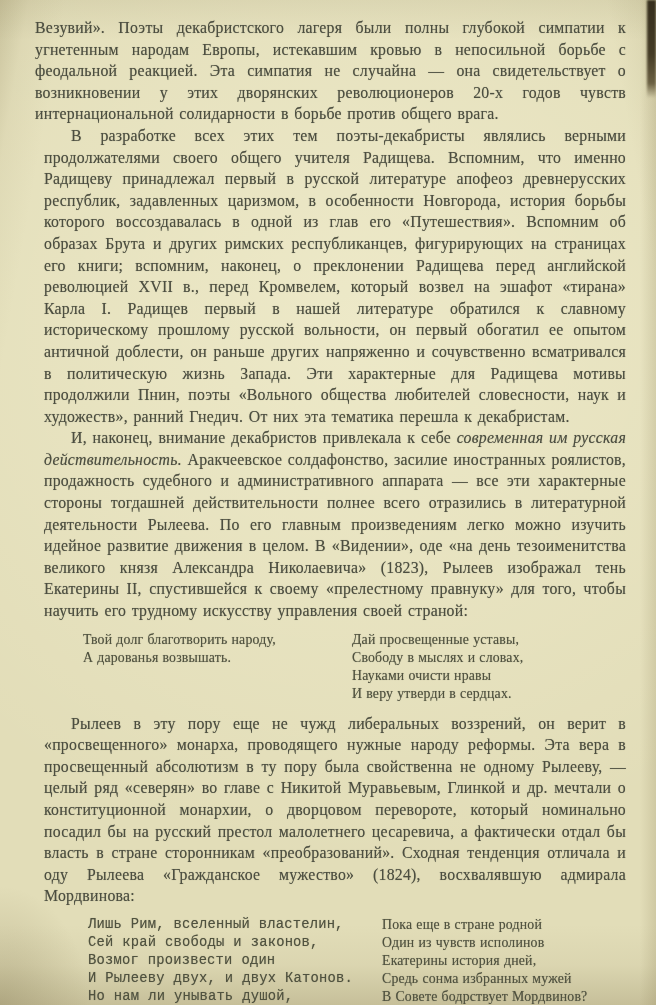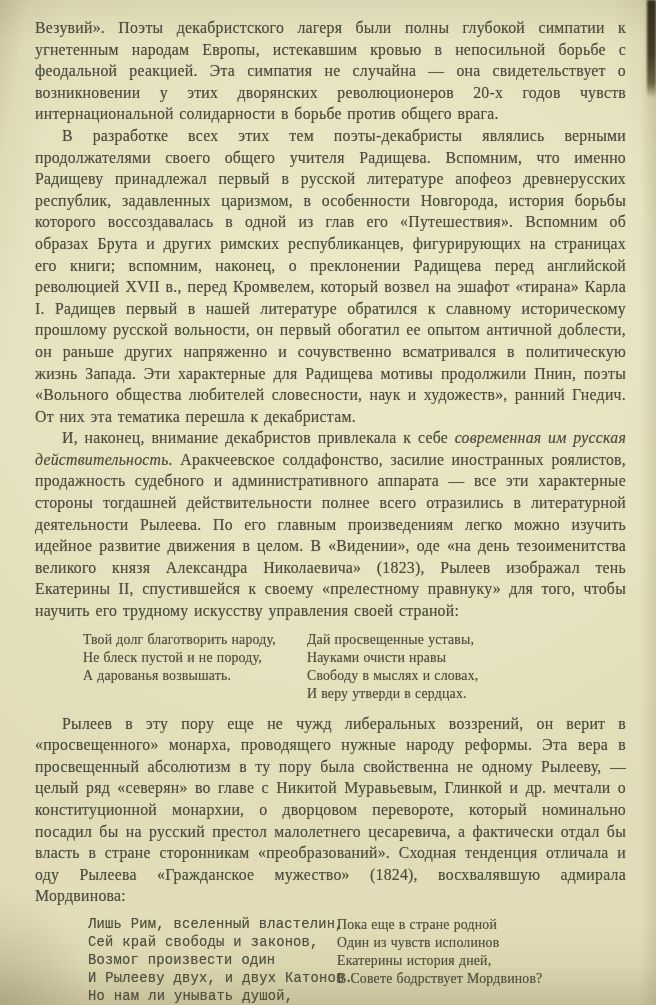--- a/index.html
+++ b/index.html
@@ -28,26 +28,26 @@
     background:radial-gradient(ellipse at 0% 100%, rgba(120,108,70,0.30), rgba(0,0,0,0) 70%);
   }
   .text-col {
     position:absolute; left:35px; top:17px; width:591px;
     color:#4c4e40;
     font-size:15.8px; line-height:21.6px;
     text-align:justify; letter-spacing:0.25px; word-spacing:1.4px;
     text-shadow:0 0 0.8px rgba(76,78,64,0.55);
   }
   .text-col p { margin:0; }
-  .text-col p.indent { text-indent:27px; }
+  .text-col p.indent { text-indent:27px;margin-left:9px; }
   .verse {
     display:flex; margin:9px 0 10px;
     font-size:13.8px; line-height:18px;
     letter-spacing:0.2px; word-spacing:0.4px;
-    text-align:left; color:#50523f;
+    text-align:left; color:#50523f;gap:45px;
   }
   .verse-1 { padding-left:48px; }
   .verse-1 .verse-col-left { width:224px; flex:0 0 auto; }
   .verse-2 { padding-left:53px; }
   .verse-2 .verse-col-left { width:249px; flex:0 0 auto;font-family:Liberation Mono, monospace; }
   .verse-line { white-space:nowrap; }
   .italic { font-style:italic; }
 </style>
 </head>
 <body>
@@ -61,43 +61,43 @@
 
     <p>Везувий». Поэты декабристского лагеря были полны глубокой симпатии к угнетенным народам Европы, истекавшим кровью в непосильной борьбе с феодальной реакцией. Эта симпатия не случайна — она свидетельствует о возникновении у этих дворянских революционеров 20-х годов чувств интернациональной солидарности в борьбе против общего врага.</p>
 
     <p class="indent">В разработке всех этих тем поэты-декабристы являлись верными продолжателями своего общего учителя Радищева. Вспомним, что именно Радищеву принадлежал первый в русской литературе апофеоз древнерусских республик, задавленных царизмом, в особенности Новгорода, история борьбы которого воссоздавалась в одной из глав его «Путешествия». Вспомним об образах Брута и других римских республиканцев, фигурирующих на страницах его книги; вспомним, наконец, о преклонении Радищева перед английской революцией XVII в., перед Кромвелем, который возвел на эшафот «тирана» Карла I. Радищев первый в нашей литературе обратился к славному историческому прошлому русской вольности, он первый обогатил ее опытом античной доблести, он раньше других напряженно и сочувственно всматривался в политическую жизнь Запада. Эти характерные для Радищева мотивы продолжили Пнин, поэты «Вольного общества любителей словесности, наук и художеств», ранний Гнедич. От них эта тематика перешла к декабристам.</p>
 
     <p class="indent"><span>И, наконец, внимание декабристов привлекала к себе </span><span class="italic">современная им русская действительность.</span><span> Аракчеевское солдафонство, засилие иностранных роялистов, продажность судебного и административного аппарата — все эти характерные стороны тогдашней действительности полнее всего отразились в литературной деятельности Рылеева. По его главным произведениям легко можно изучить идейное развитие движения в целом. В «Видении», оде «на день тезоименитства великого князя Александра Николаевича» (1823), Рылеев изображал тень Екатерины II, спустившейся к своему «прелестному правнуку» для того, чтобы научить его трудному искусству управления своей страной:</span></p>
 
     <div class="verse verse-1">
       <div class="verse-col-left">
         <div class="verse-line">Твой долг благотворить народу,</div>
-        <div class="verse-line">Не блеск пустой и не породу,</div>
         <div class="verse-line">А дарованья возвышать.</div>
       </div>
       <div class="verse-col-right">
         <div class="verse-line">Дай просвещенные уставы,</div>
+        <div class="verse-line">Свободу в мыслях и словах,</div>
         <div class="verse-line">Науками очисти нравы</div>
-        <div class="verse-line">Свободу в мыслях и словах,</div>
         <div class="verse-line">И веру утверди в сердцах.</div>
       </div>
     </div>
 
     <p class="indent">Рылеев в эту пору еще не чужд либеральных воззрений, он верит в «просвещенного» монарха, проводящего нужные народу реформы. Эта вера в просвещенный абсолютизм в ту пору была свойственна не одному Рылееву, — целый ряд «северян» во главе с Никитой Муравьевым, Глинкой и др. мечтали о конституционной монархии, о дворцовом перевороте, который номинально посадил бы на русский престол малолетнего цесаревича, а фактически отдал бы власть в стране сторонникам «преобразований». Сходная тенденция отличала и оду Рылеева «Гражданское мужество» (1824), восхвалявшую адмирала Мордвинова:</p>
 
     <div class="verse verse-2">
       <div class="verse-col-left">
         <div class="verse-line">Лишь Рим, вселенный властелин,</div>
         <div class="verse-line">Сей край свободы и законов,</div>
         <div class="verse-line">Возмог произвести один</div>
         <div class="verse-line">И Рылееву двух, и двух Катонов.</div>
         <div class="verse-line">Но нам ли унывать душой,</div>
       </div>
       <div class="verse-col-right">
         <div class="verse-line">Пока еще в стране родной</div>
         <div class="verse-line">Один из чувств исполинов</div>
         <div class="verse-line">Екатерины история дней,</div>
+        <div class="verse-line">Средь сонма избранных мужей</div>
         <div class="verse-line">В Совете бодрствует Мордвинов?</div>
       </div>
     </div>
 
   </div>
 </div>
 
 </body></html>

